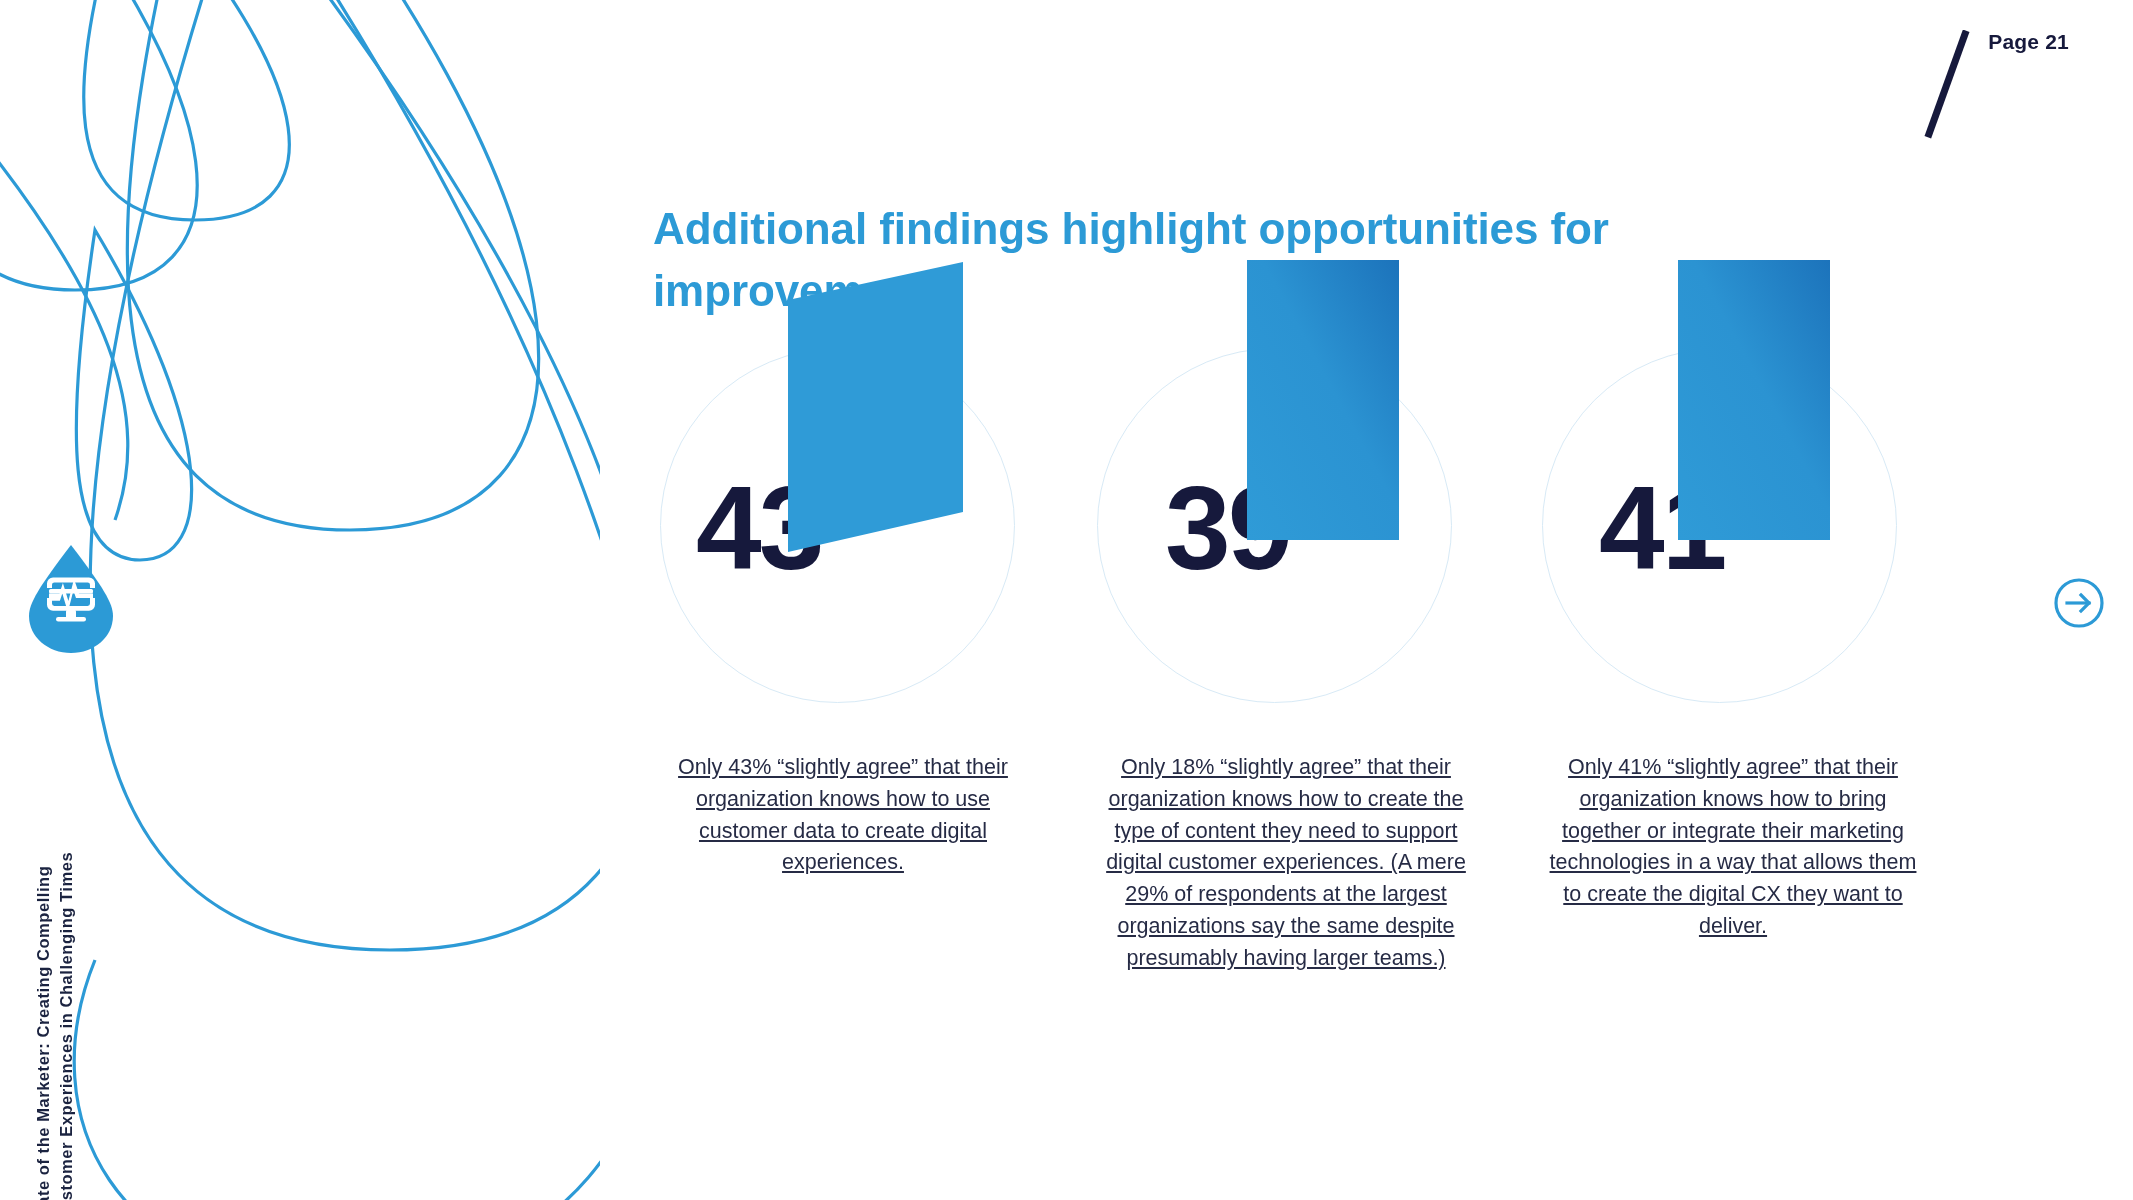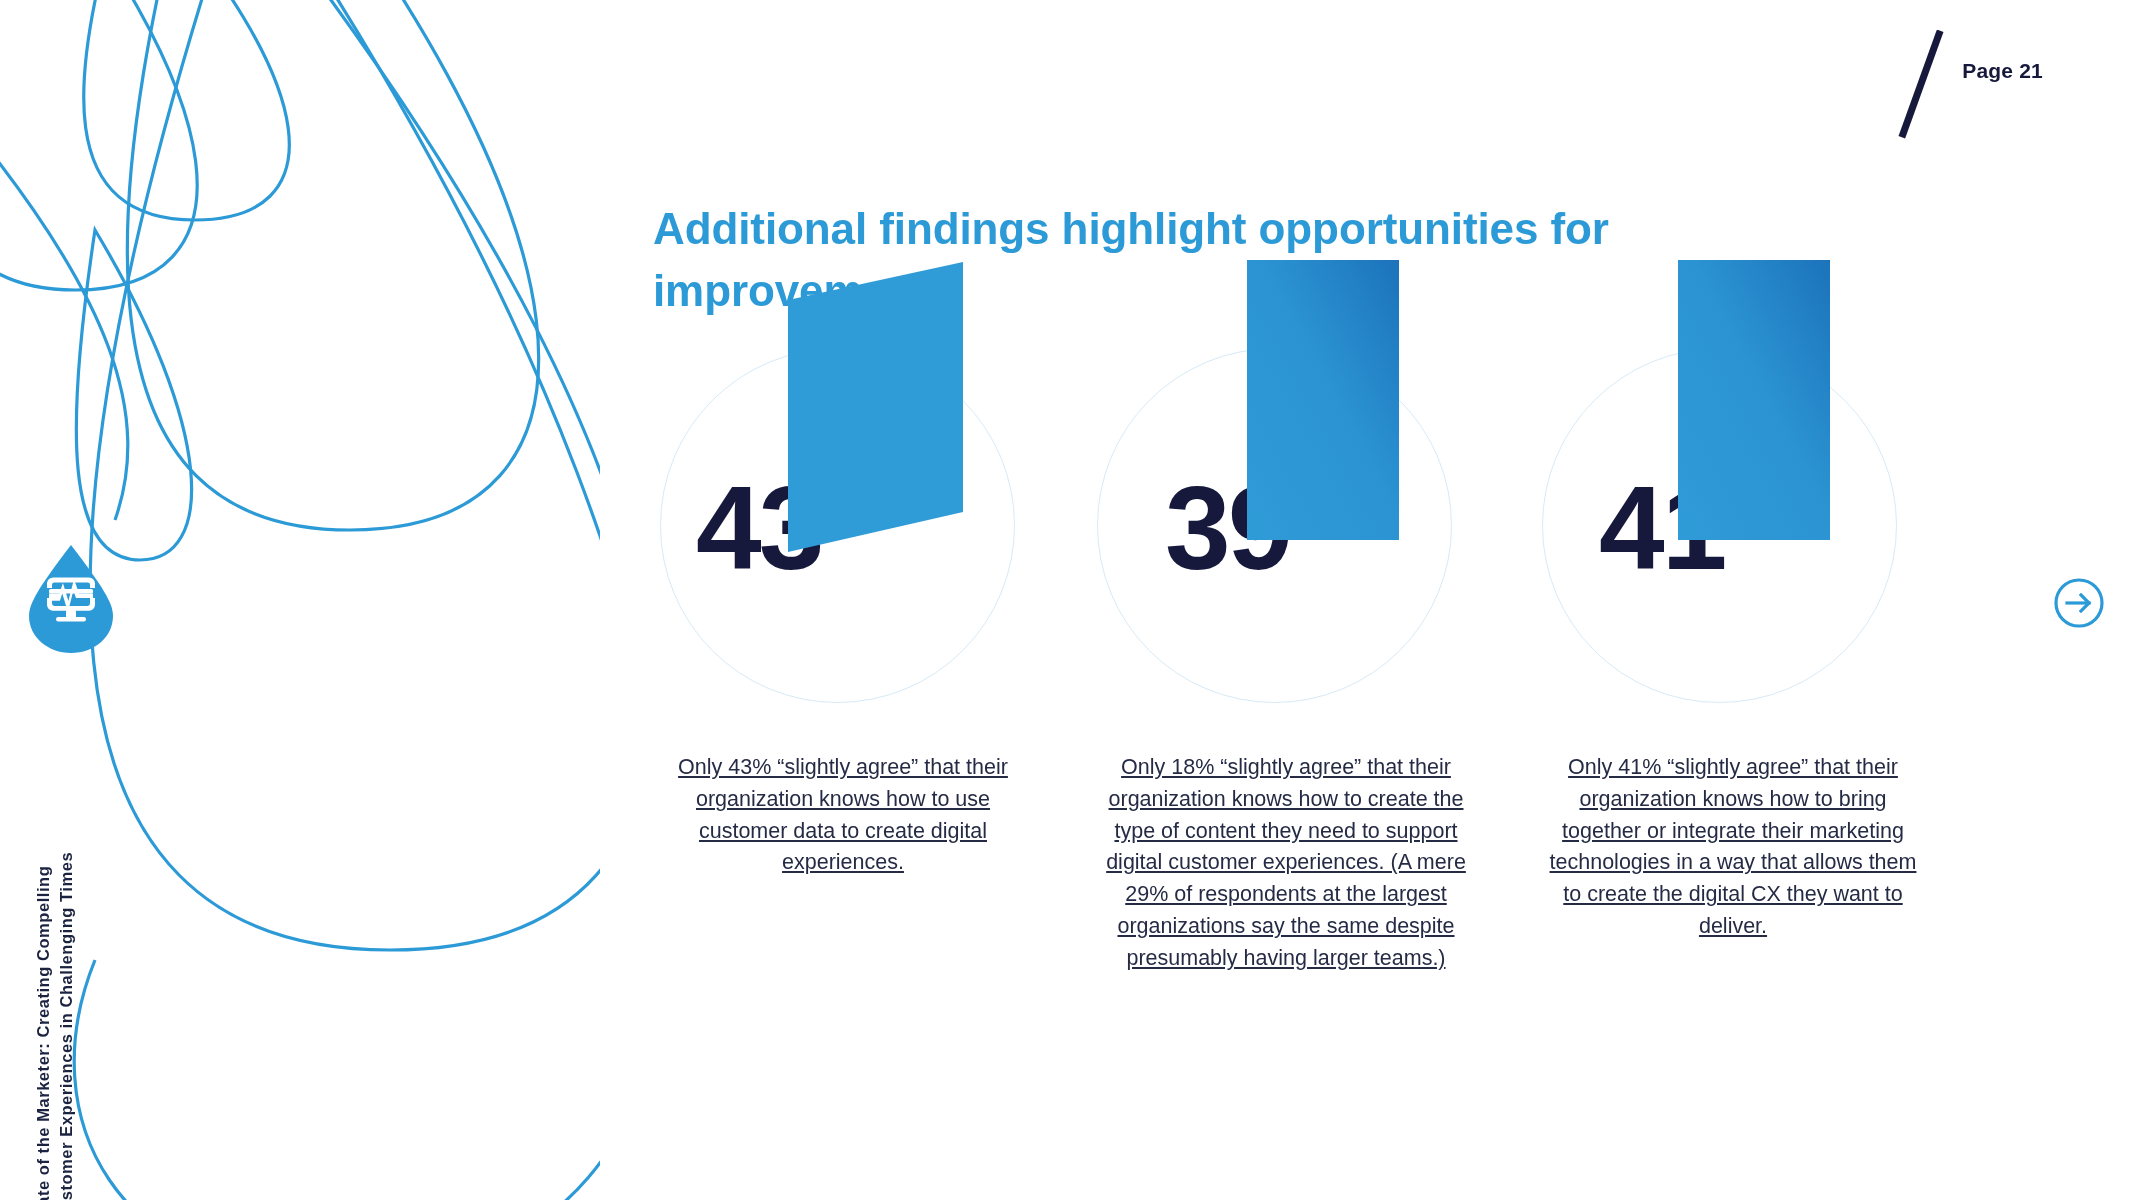--- a/index.html
+++ b/index.html
@@ -53,24 +53,23 @@
     font-weight: bold;
     letter-spacing: 0.55px;
     line-height: 1.42;
     text-align: left;
   }
   .side-title div { white-space: nowrap; }
 
   
   .page-marker {
     position: absolute;
-    right: 90px;
+    right: 64px;
     top: 30px;
     display: flex;
-    align-items: center;
     gap: 18px;
   }
   .page-slash {
     width: 46px;
     height: 110px;
     flex: none;
   }
   .page-label {
     color: #16193c;
     font-size: 21px;

